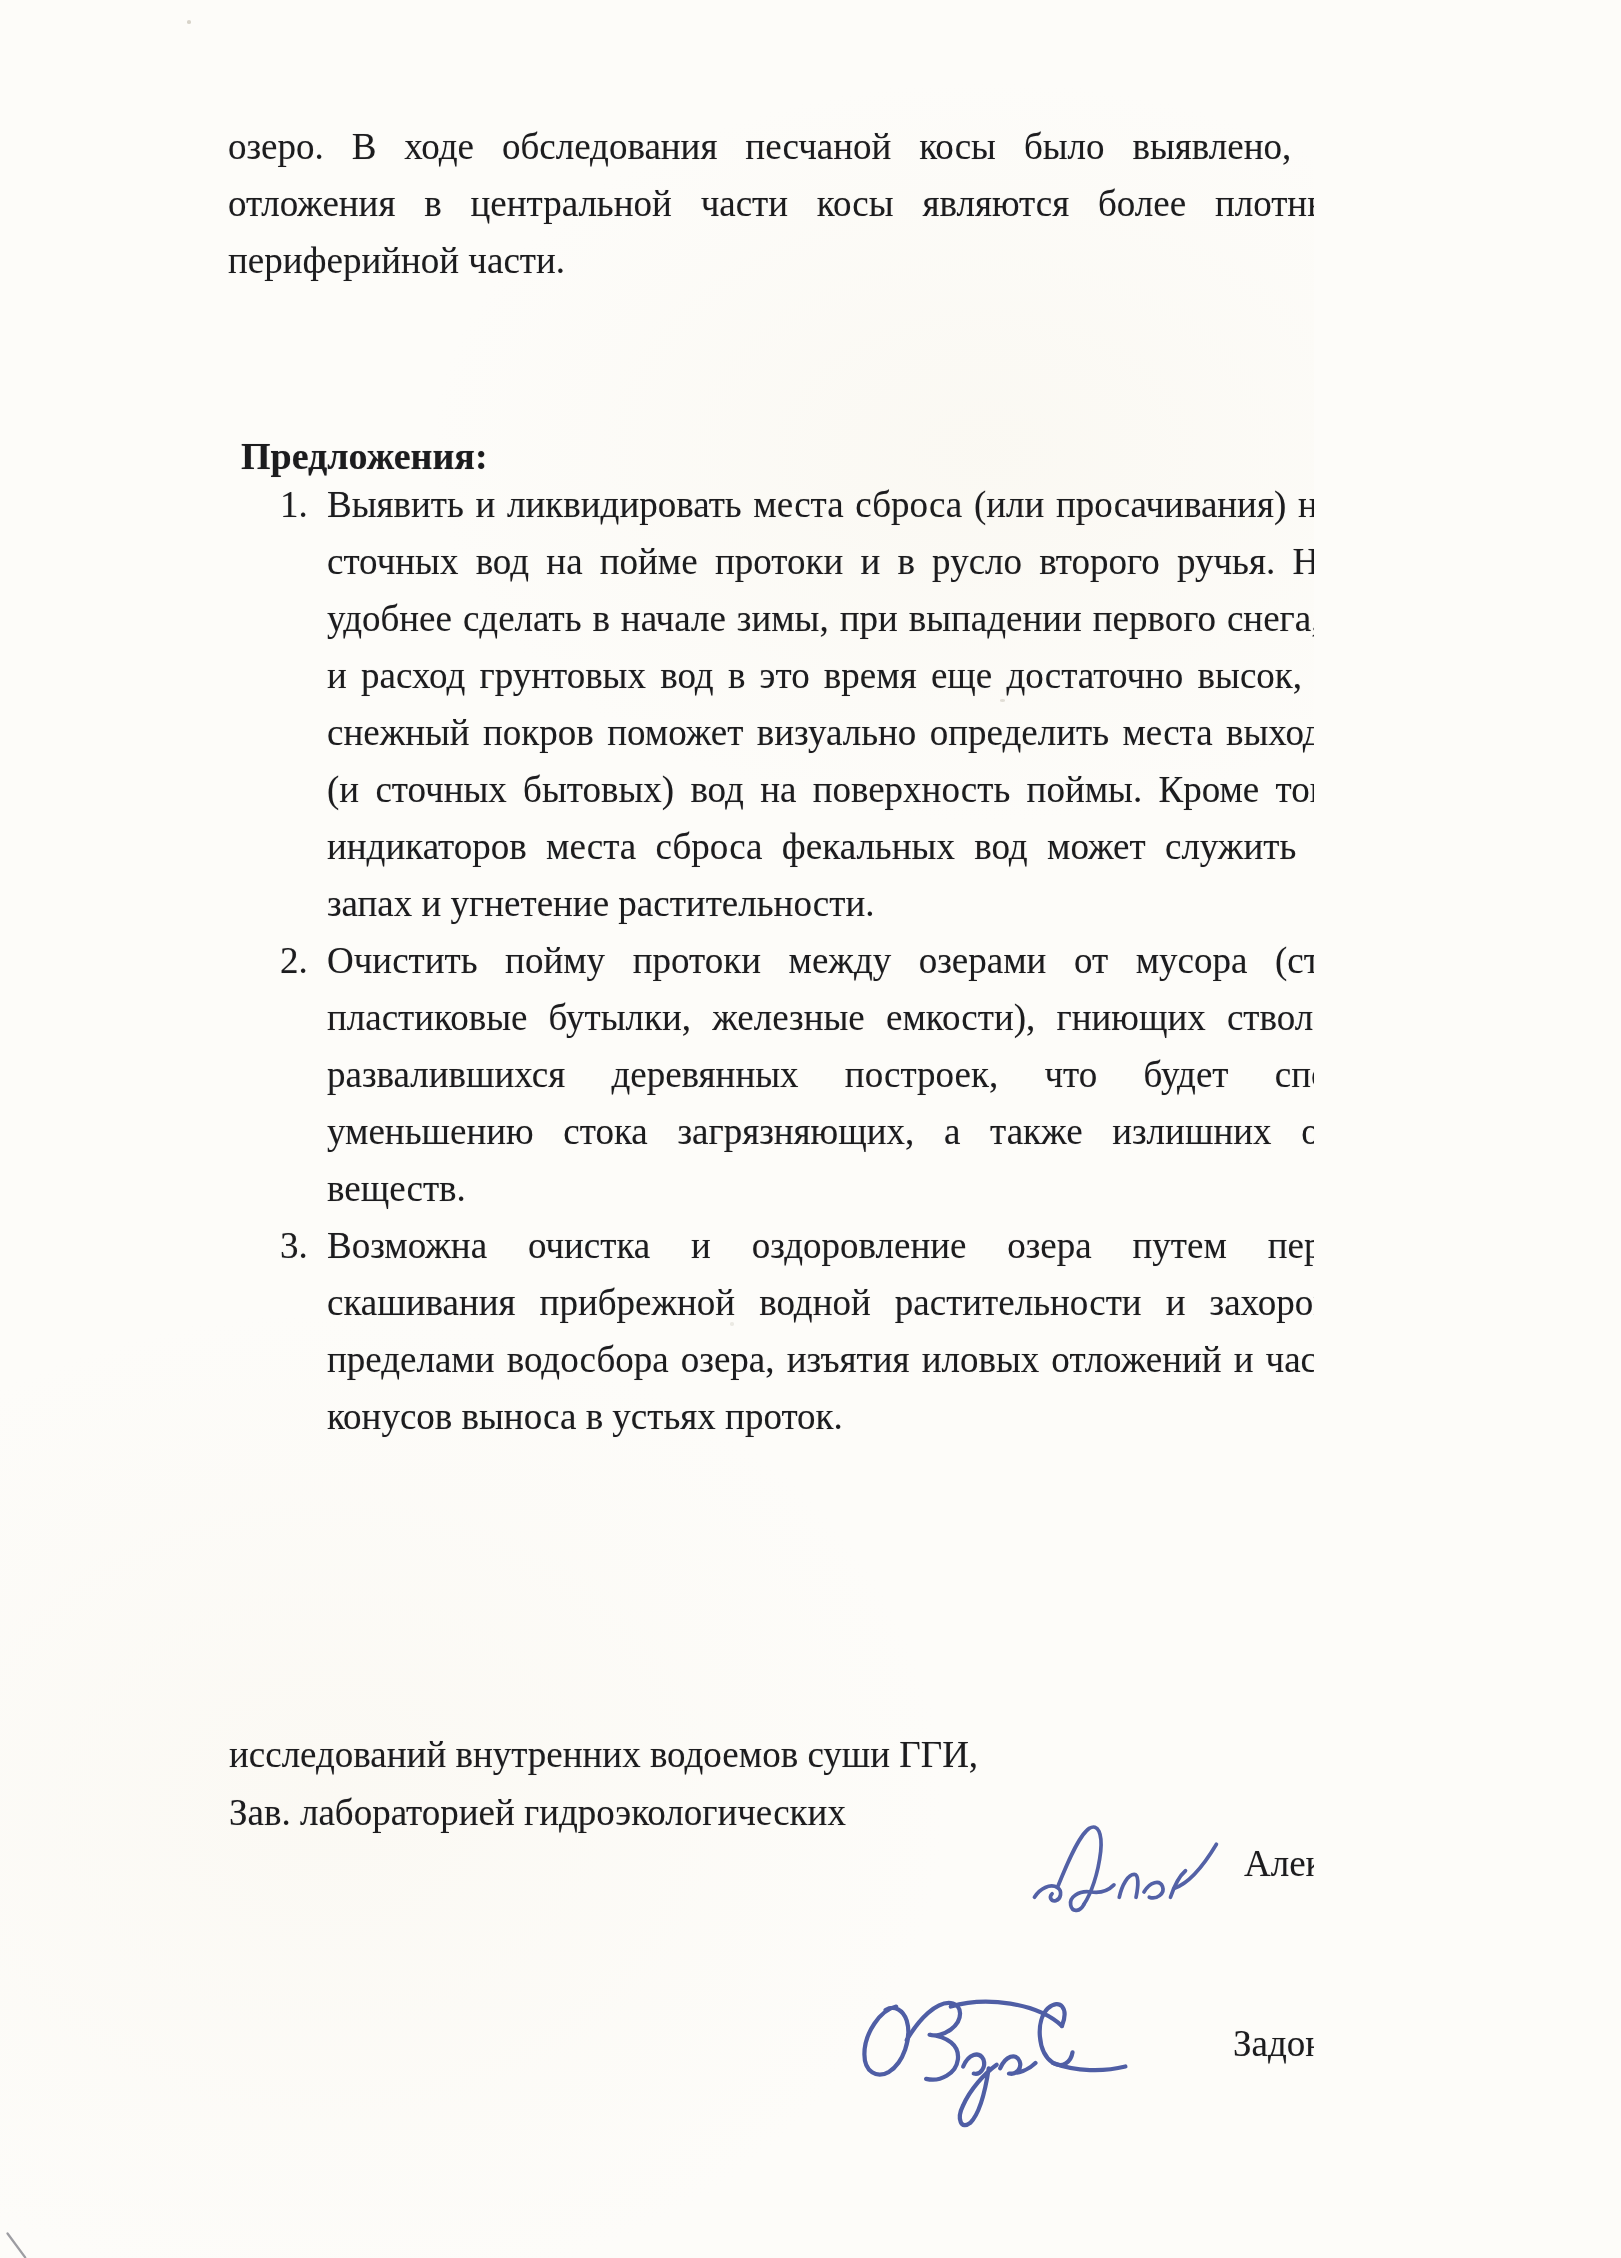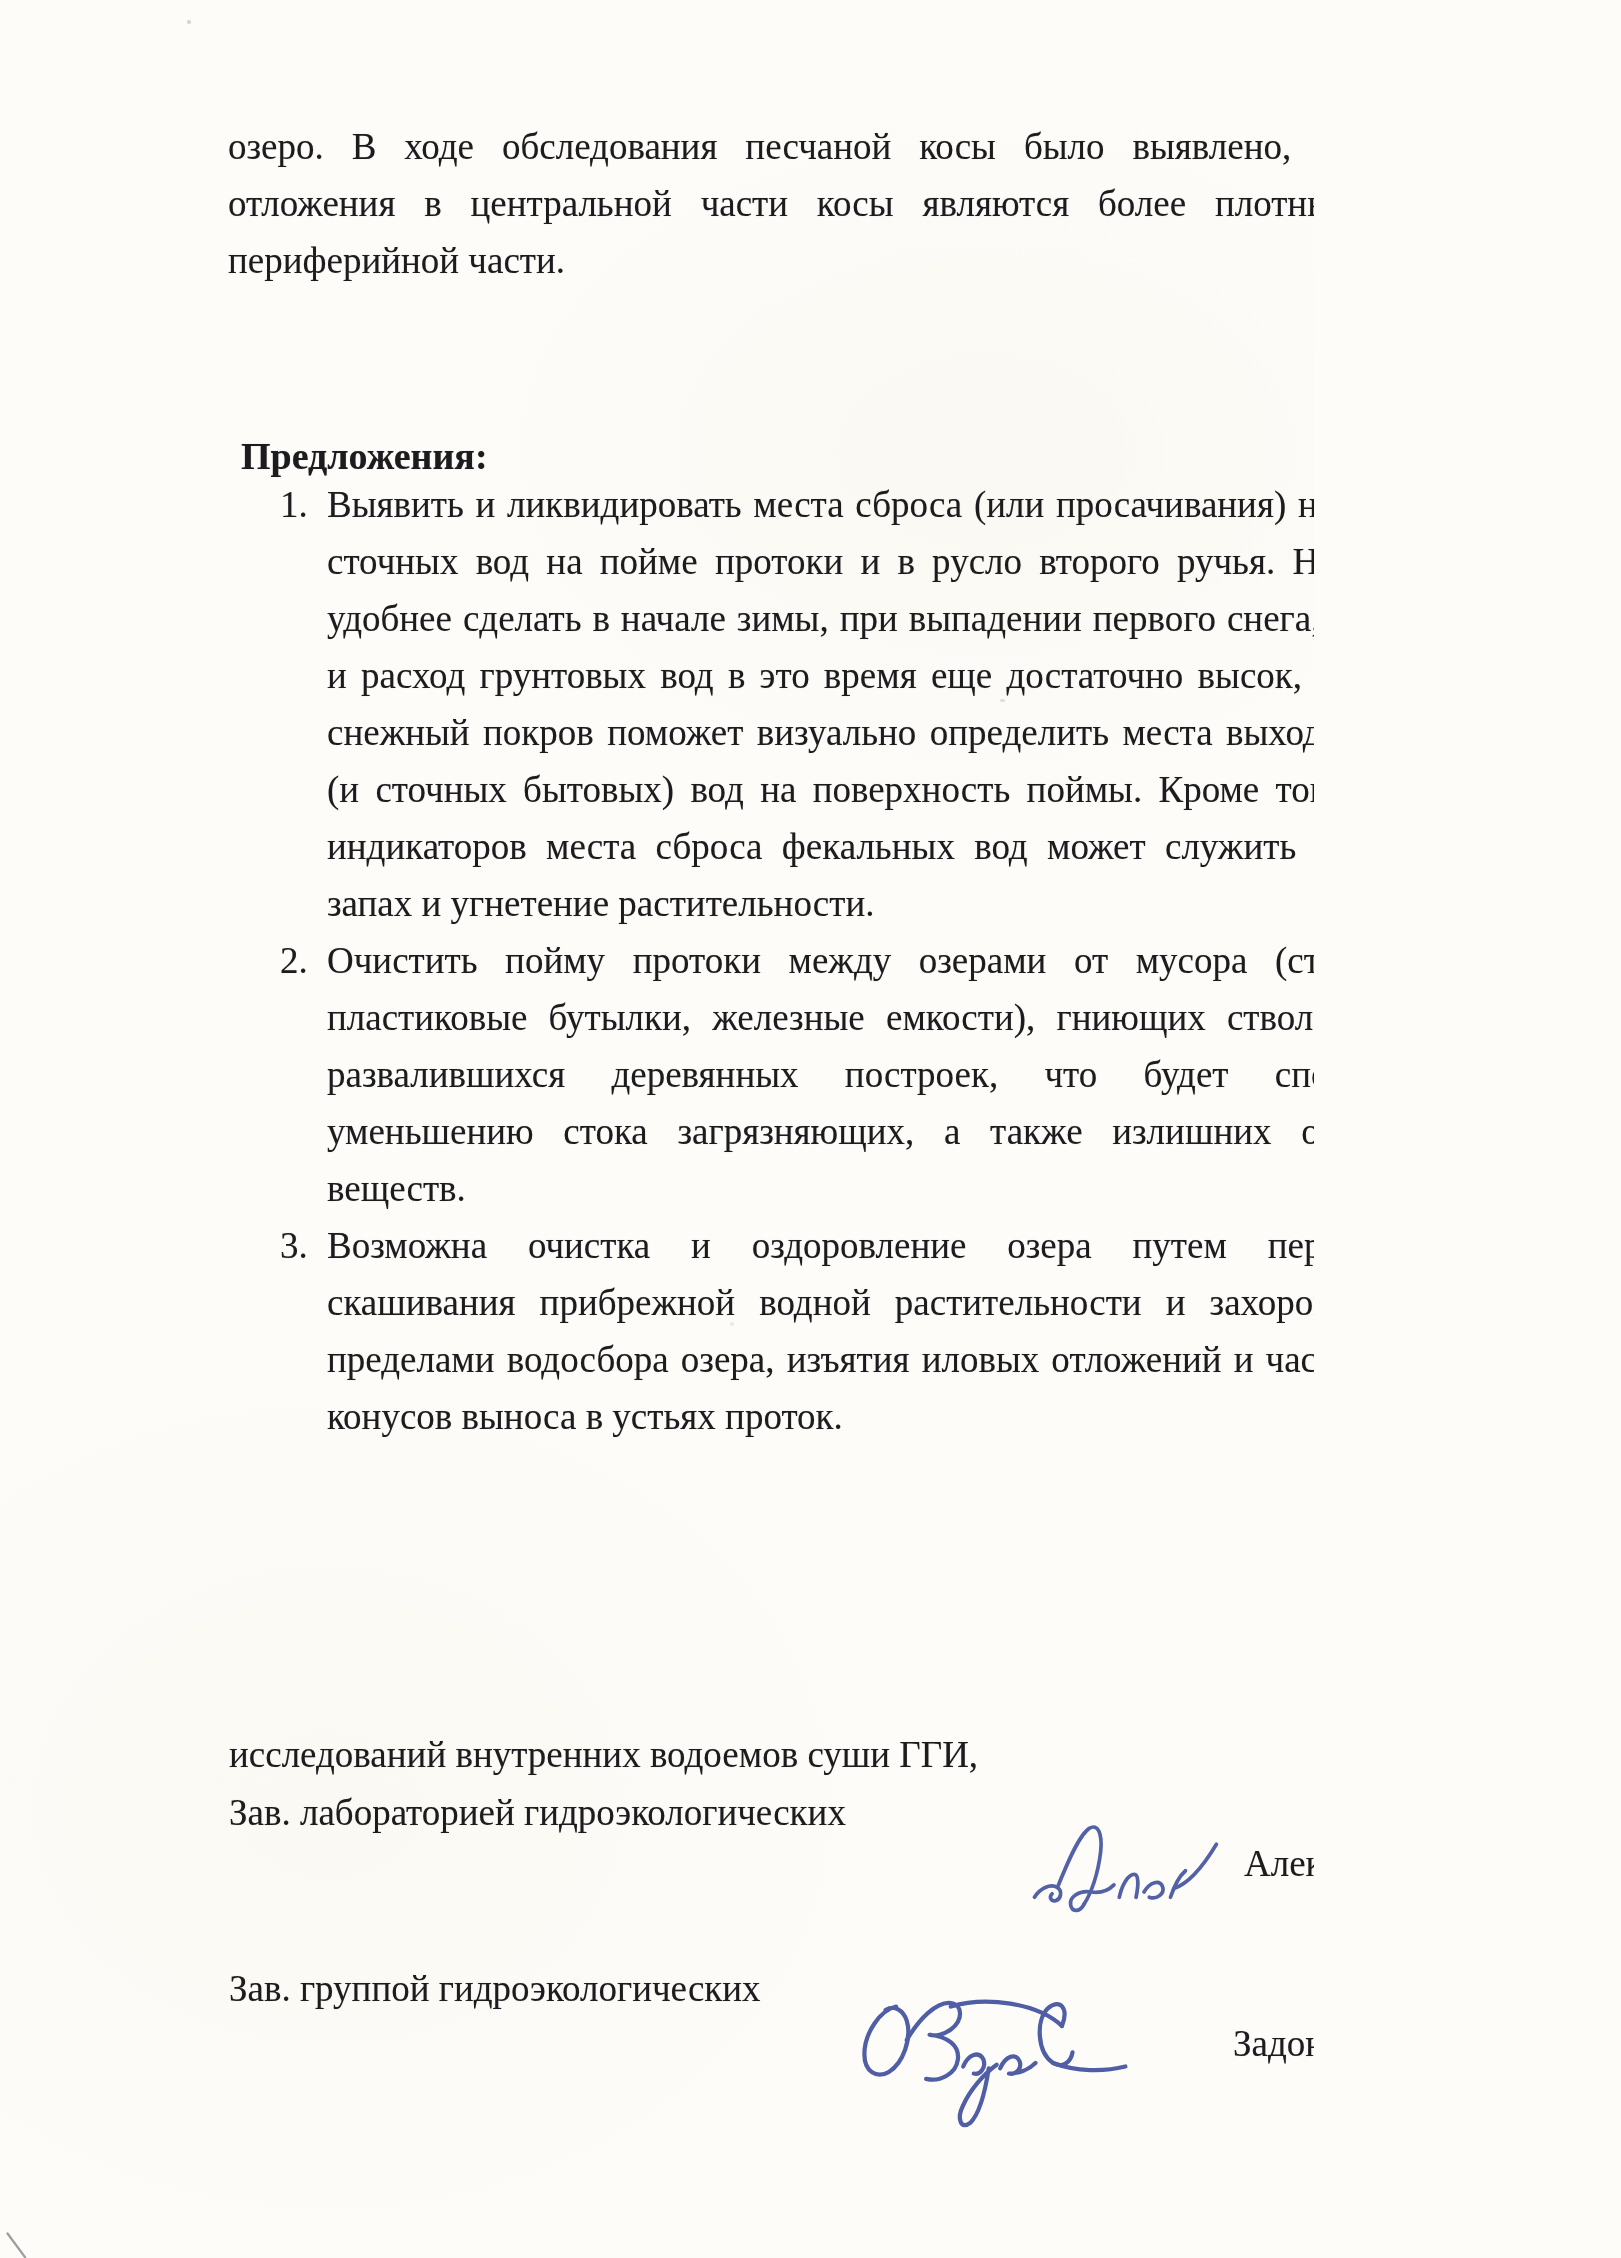--- a/index.html
+++ b/index.html
@@ -135,21 +135,20 @@
       <path d="M110,92 C113,78 120,66 127,66 C132,66 132,78 129,92"></path>
       <path d="M138,86 C145,74 156,72 159,80 C162,88 152,95 144,92"></path>
       <path d="M168,92 C172,80 178,68 185,62"></path>
       <path d="M172,82 C190,76 208,52 220,32"></path>
     </g>
   </svg>
 
   <div class="sig-name name1">Алексеев Л.П.</div>
 
   <div class="sig-lines block2">
-    <div>Зав. группой гидроэкологических</div>
   </div>
 
   <svg class="sig-svg sig2" width="291" height="159" viewBox="0 0 330 180" fill="none">
     <g stroke="#41519e" stroke-width="4.8" stroke-linecap="round" stroke-linejoin="round" opacity="0.92">
       <path d="M58,22 C40,26 22,52 22,76 C22,96 36,104 50,96 C66,86 76,58 70,38 C66,26 56,20 46,26"></path>
       <path d="M70,60 C84,36 104,16 120,18 C134,20 134,38 120,48 C112,54 102,56 96,54 C116,56 130,66 128,82 C126,98 108,108 92,104"></path>
       <path d="M120,22 C160,10 218,18 246,44"></path>
       <path d="M134,90 C140,76 152,72 157,82 C160,90 154,100 146,98"></path>
       <path d="M163,92 C160,112 154,142 142,154 C132,162 126,150 134,134 C142,116 158,98 172,88"></path>
       <path d="M176,92 C182,78 194,74 198,84 C201,92 194,100 186,98 C196,98 208,94 216,86"></path>

